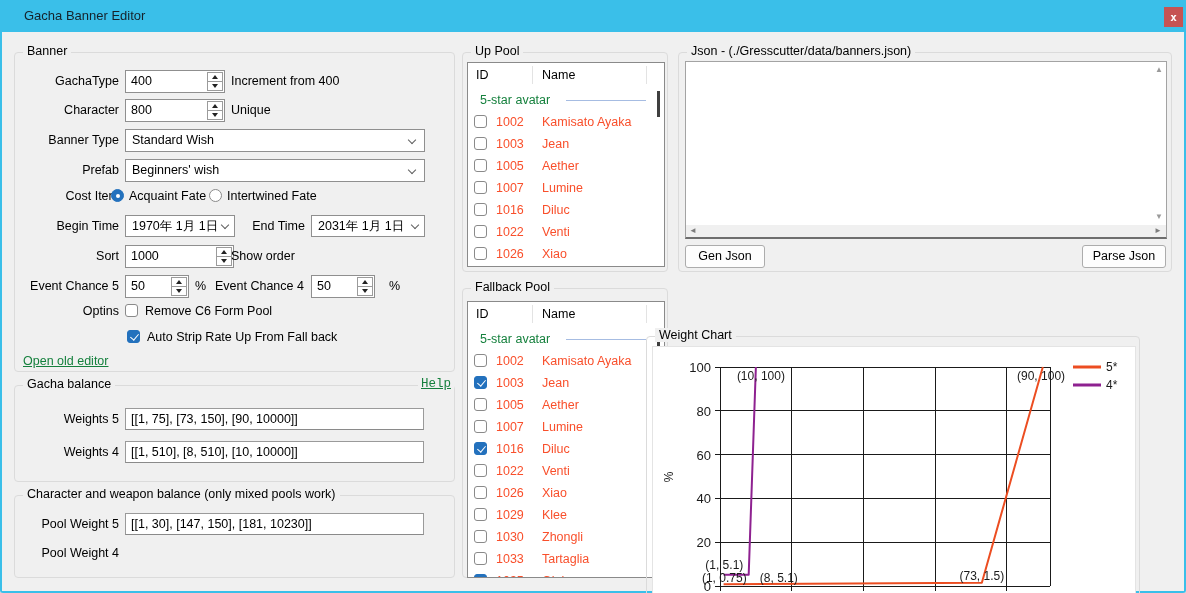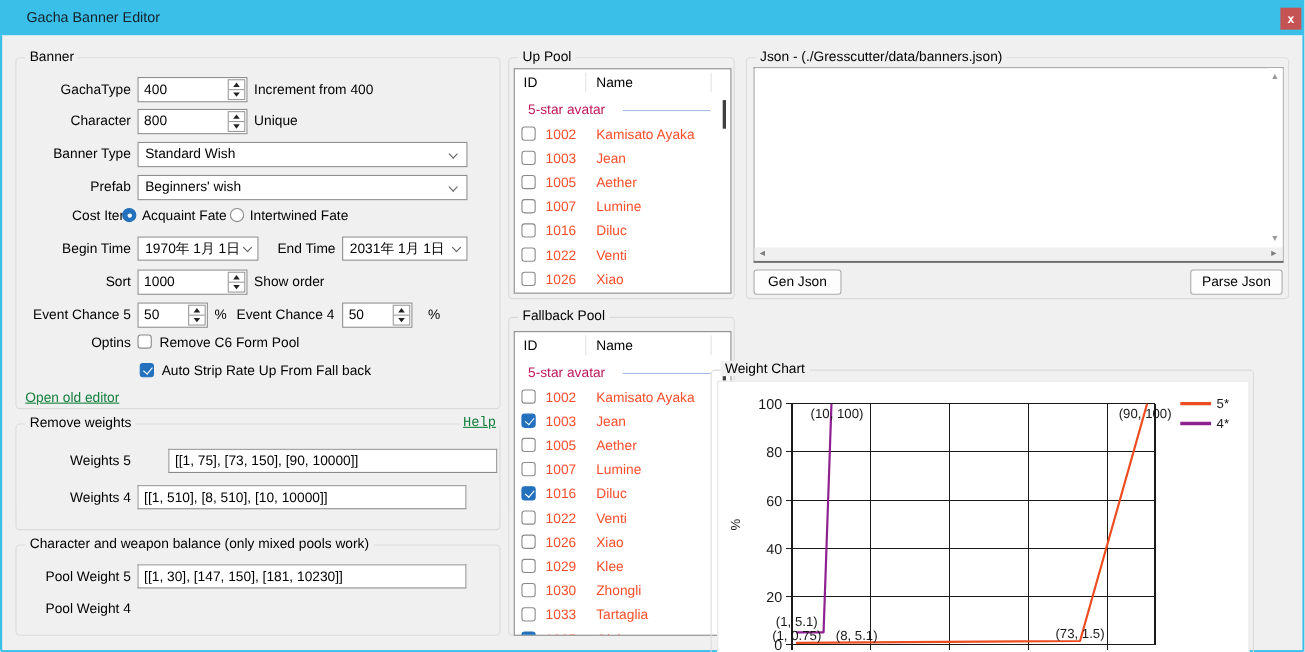--- a/index.html
+++ b/index.html
@@ -50,21 +50,21 @@
   .help-link{top:-9px;right:0;left:auto;background:#F0F0F0;padding:0 3px;font-family:Liberation Mono, monospace;}
 
   .text-input{position:absolute;left:110px;width:299px;height:22px;background:#fff;border:1px solid #9A9A9A;border-bottom-color:#8a8a8a;line-height:20px;padding-left:5px;white-space:nowrap;overflow:hidden;}
 
   
   .pool-list{position:absolute;left:4px;width:198px;background:#fff;border:1px solid #8A8A8A;overflow:hidden;}
   .plist-header{position:relative;height:26px;}
   .pcol{position:absolute;top:0;line-height:24px;}
   .hsep{position:absolute;top:3px;width:1px;height:18px;background:#E3E3E3;}
   .psection{position:relative;height:22px;}
-  .psec-label{position:absolute;left:12px;line-height:22px;color:#be185d;}
+  .psec-label{position:absolute;left:12px;line-height:22px;color:#15803d;}
   .psec-line{position:absolute;left:98px;width:80px;top:11px;height:1px;background:#A6BCE2;}
   .prow{position:relative;height:22px;}
   .prow .cb{left:6px;top:4px;}
   .pid{position:absolute;left:28px;line-height:22px;color:#F94F2B;}
   .pname{position:absolute;left:74px;line-height:22px;color:#F94F2B;white-space:nowrap;}
   .vthumb{position:absolute;left:189px;top:28px;width:3px;height:26px;background:#3F3F3F;}
 
   
   .json-area{position:absolute;left:6px;top:8px;width:482px;height:178px;background:#fff;border:1px solid #A3A3A3;border-bottom:2px solid #6E6E6E;}
   .json-content{position:absolute;left:2px;top:2px;right:16px;bottom:14px;font-family:"Liberation Sans","DejaVu Sans",sans-serif;white-space:pre-wrap;overflow:hidden;}
@@ -149,21 +149,21 @@
       <span class="combo-val" style="line-height:20px;">1970年 1月 1日</span>
       <i class="chev" style="top:6px;"></i>
     </div>
     <span class="flabel" style="left:230px;top:162px;width:60px;text-align:right;">End Time</span>
     <div class="combo small" style="left:296px;top:162px;width:114px;height:22px;">
       <span class="combo-val" style="line-height:20px;">2031年 1月 1日</span>
       <i class="chev" style="top:6px;"></i>
     </div>
 
     <span class="flabel rlabel" style="top:192px;">Sort</span>
-    <div class="spinbox" style="left:110px;top:192px;width:100px;">
+    <div class="spinbox" style="left:110px;top:192px;width:109px;">
       <span class="spin-val">1000</span>
       <div class="spinner">
         <div class="sbtn up">
             <i class="tri-up"></i>
           </div>
         <div class="sbtn down">
             <i class="tri-down"></i>
           </div>
       </div>
     </div>
@@ -200,24 +200,24 @@
     <span class="cb" style="left:110px;top:251px;"></span>
     <span class="flabel" style="left:130px;top:249px;line-height:18px;">Remove C6 Form Pool</span>
 
     <span class="cb on" style="left:112px;top:277px;"></span>
     <span class="flabel" style="left:132px;top:275px;line-height:18px;">Auto Strip Rate Up From Fall back</span>
 
     <span class="link" style="left:8px;top:301px;">Open old editor</span>
   </div>
 
   <div class="groupbox" style="left:14px;top:385px;width:441px;height:97px;">
-    <span class="glabel">Remove weights</span>
+    <span class="glabel">Gacha balance</span>
     <span class="link help-link">Help</span>
     <span class="flabel rlabel" style="top:22px;">Weights 5</span>
-    <div class="text-input" style="top:22px;margin-left:28px;"><span>[[1, 75], [73, 150], [90, 10000]]</span></div>
+    <div class="text-input" style="top:22px;"><span>[[1, 75], [73, 150], [90, 10000]]</span></div>
     <span class="flabel rlabel" style="top:55px;">Weights 4</span>
     <div class="text-input" style="top:55px;"><span>[[1, 510], [8, 510], [10, 10000]]</span></div>
   </div>
 
   <div class="groupbox" style="left:14px;top:495px;width:441px;height:83px;">
     <span class="glabel">Character and weapon balance (only mixed pools work)</span>
     <span class="flabel rlabel" style="top:17px;">Pool Weight 5</span>
     <div class="text-input" style="top:17px;"><span>[[1, 30], [147, 150], [181, 10230]]</span></div>
     <span class="flabel rlabel" style="top:46px;">Pool Weight 4</span>
   </div>

